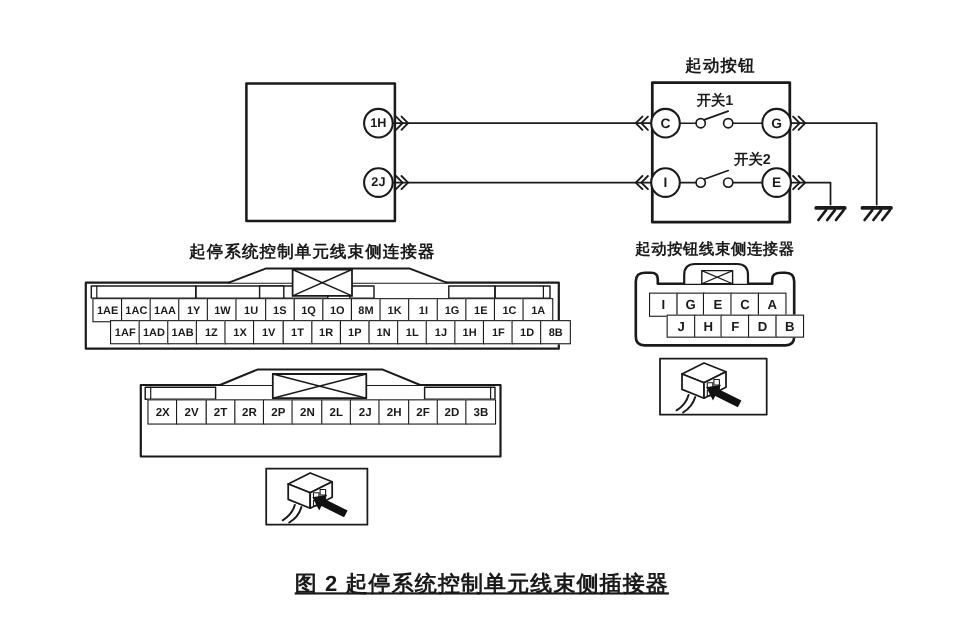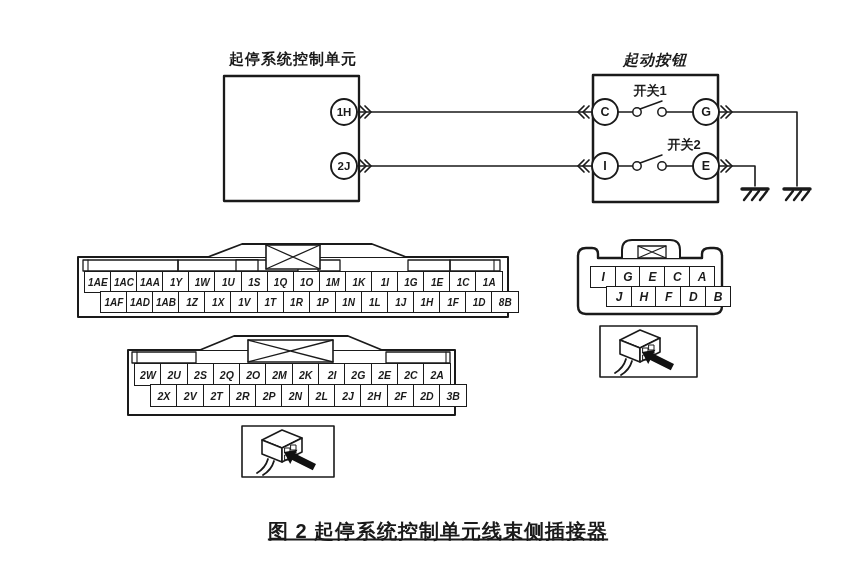--- a/index.html
+++ b/index.html
@@ -8,21 +8,21 @@
     font-family:"Liberation Sans","DejaVu Sans",sans-serif;color:#1a1a1a;overflow:hidden;
   }
   .art{position:absolute;left:0;top:0;}
   .lbl{position:absolute;transform:translate(-50%,-50%);font-weight:bold;white-space:nowrap;}
   .title{font-size:15px;letter-spacing:1px;}
   .title-sm{font-size:14px;letter-spacing:0.5px;}
   .switch-lbl{font-size:13px;}
   .pin-lbl{font-size:11.5px;}
   .caption{font-size:20px;letter-spacing:1px;}
   .grid{position:absolute;}
-  .pinrow{display:flex;font-style:italic;}
+  .pinrow{display:flex;}
   .pinrow + .pinrow{margin-top:-1.6px;margin-left:16px;}
   .cell{
     box-sizing:border-box;border:1.6px solid #1a1a1a;background:#fff;
     display:flex;align-items:center;justify-content:center;font-weight:bold;
   }
   .cell + .cell{margin-left:-1.6px;}
   .c1 .cell{width:27.7px;height:22px;font-size:10px;}
   .c2 .cell{width:27.9px;height:23px;font-size:10.5px;}
   .sb .cell{width:26.3px;height:21.5px;font-size:12px;}
 </style>
@@ -147,46 +147,47 @@
       <rect x="600" y="326" width="97" height="51" stroke-width="1.6"></rect>
     </g>
     <use href="#conn-icon" transform="translate(608,328)"></use>
 
     <g>
       <rect x="242" y="426" width="92" height="51" stroke-width="1.6"></rect>
     </g>
     <use href="#conn-icon" transform="translate(250,428)"></use>
   </svg>
 
-  <div class="lbl title" style="left:293px;top:59px;">起停系统控制单元</div>
-  <div class="lbl title" style="left:655px;top:60px;font-style:italic;">起动按钮</div>
+  <div class="lbl title" style="left:655px;top:60px;">起动按钮</div>
 
   <div class="lbl switch-lbl" style="left:650px;top:91px;">开关1</div>
   <div class="lbl switch-lbl" style="left:684px;top:145px;">开关2</div>
 
   <div class="lbl pin-lbl" style="left:344px;top:112px;">1H</div>
   <div class="lbl pin-lbl" style="left:344px;top:166px;">2J</div>
   <div class="lbl pin-lbl" style="left:605px;top:112px;font-size:12.5px;">C</div>
   <div class="lbl pin-lbl" style="left:706px;top:112px;font-size:12.5px;">G</div>
   <div class="lbl pin-lbl" style="left:605px;top:166px;font-size:12.5px;">I</div>
   <div class="lbl pin-lbl" style="left:706px;top:166px;font-size:12.5px;">E</div>
 
+  <div class="lbl title" style="left:284px;top:229px;">起停系统控制单元线束侧连接器</div>
+  <div class="lbl title-sm" style="left:650px;top:227px;">起动按钮线束侧连接器</div>
 
   <div class="grid c1" style="left:84px;top:271px;">
     <div class="pinrow">
         <div class="cell">1AE</div>
         <div class="cell">1AC</div>
         <div class="cell">1AA</div>
         <div class="cell">1Y</div>
         <div class="cell">1W</div>
         <div class="cell">1U</div>
         <div class="cell">1S</div>
         <div class="cell">1Q</div>
         <div class="cell">1O</div>
-        <div class="cell">1M</div>
+        <div class="cell">8M</div>
         <div class="cell">1K</div>
         <div class="cell">1I</div>
         <div class="cell">1G</div>
         <div class="cell">1E</div>
         <div class="cell">1C</div>
         <div class="cell">1A</div>
       </div>
     <div class="pinrow">
         <div class="cell">1AF</div>
         <div class="cell">1AD</div>
@@ -202,34 +203,20 @@
         <div class="cell">1J</div>
         <div class="cell">1H</div>
         <div class="cell">1F</div>
         <div class="cell">1D</div>
         <div class="cell">8B</div>
       </div>
   </div>
 
   <div class="grid c2" style="left:134px;top:363px;">
     <div class="pinrow">
-        <div class="cell">2W</div>
-        <div class="cell">2U</div>
-        <div class="cell">2S</div>
-        <div class="cell">2Q</div>
-        <div class="cell">2O</div>
-        <div class="cell">2M</div>
-        <div class="cell">2K</div>
-        <div class="cell">2I</div>
-        <div class="cell">2G</div>
-        <div class="cell">2E</div>
-        <div class="cell">2C</div>
-        <div class="cell">2A</div>
-      </div>
-    <div class="pinrow">
         <div class="cell">2X</div>
         <div class="cell">2V</div>
         <div class="cell">2T</div>
         <div class="cell">2R</div>
         <div class="cell">2P</div>
         <div class="cell">2N</div>
         <div class="cell">2L</div>
         <div class="cell">2J</div>
         <div class="cell">2H</div>
         <div class="cell">2F</div>

